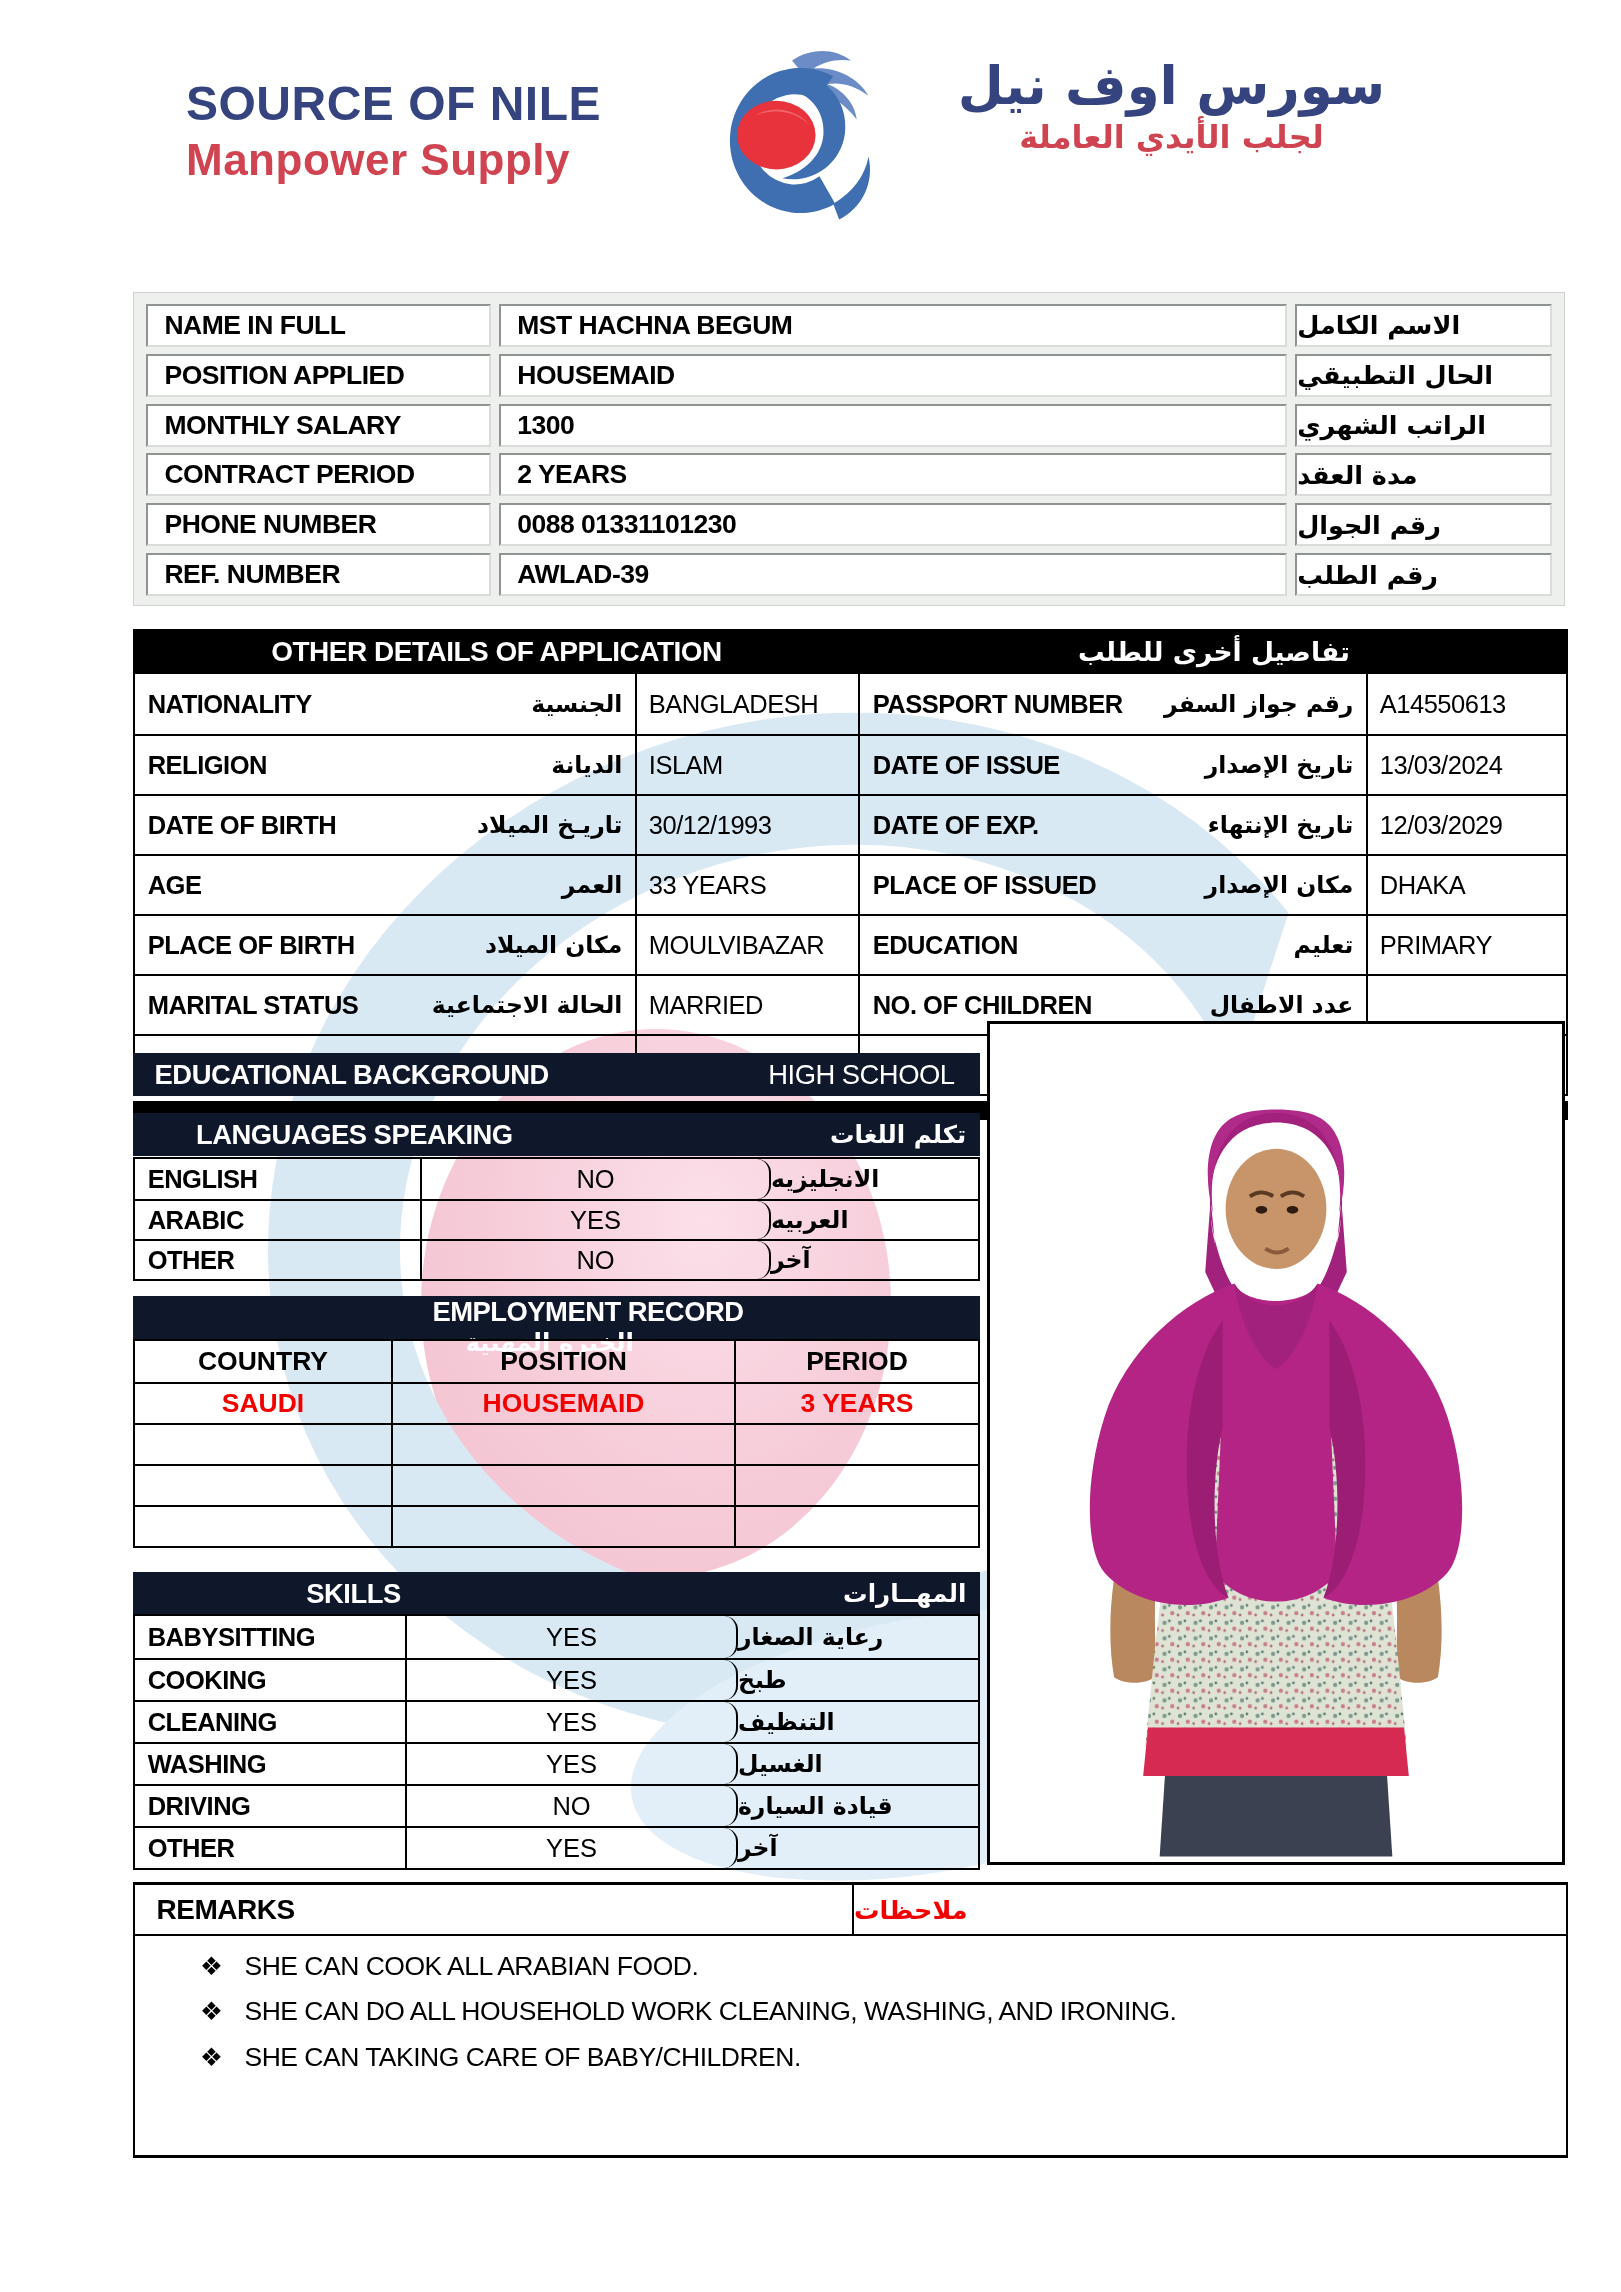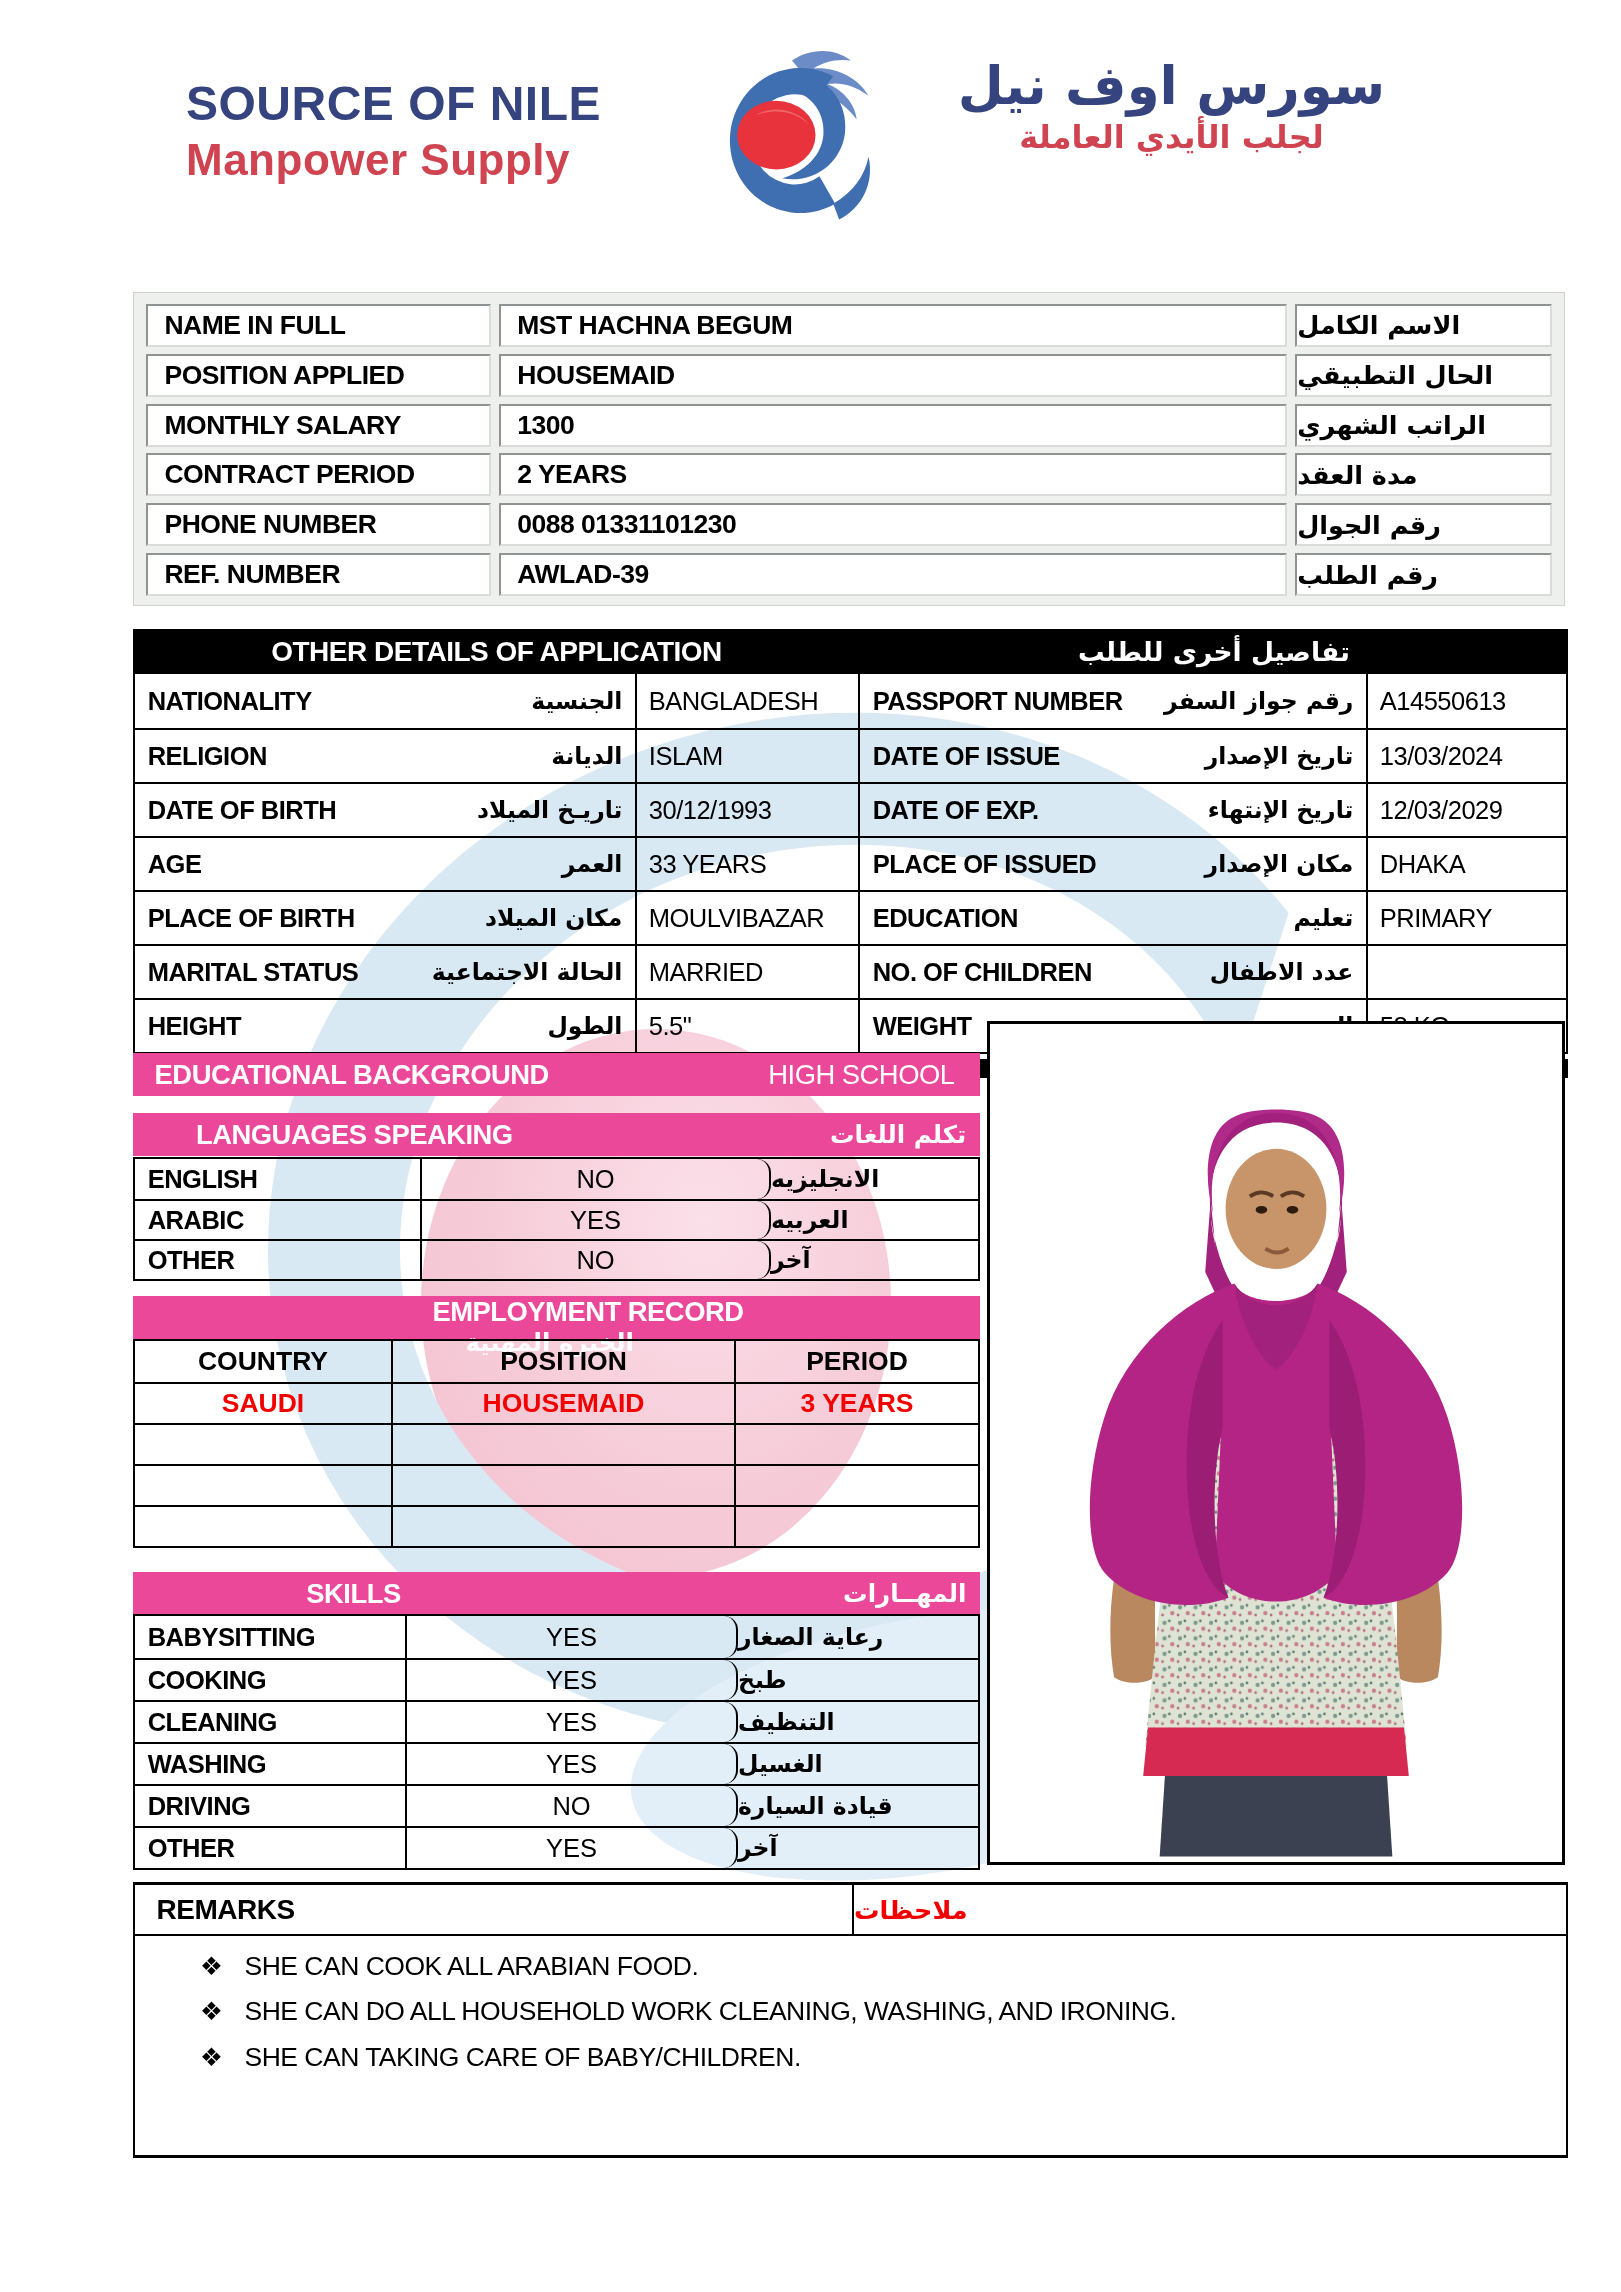--- a/index.html
+++ b/index.html
@@ -60,35 +60,35 @@
   .panel .c-ar    { width:257px; justify-content:flex-end; padding-right:15.7px; font-weight:700; font-size:25.5px; }
 
   
   .t2 { position:absolute; left:133px; top:629px; width:1435px; }
   .t2-head {
     height:45px; background:#000; color:#fff; display:flex; align-items:center;
   }
   .t2-head .h-en { width:727px; text-align:center; font-weight:700; font-size:28px; letter-spacing:-0.5px;}
   .t2-head .h-ar { flex:1; text-align:center; font-weight:700; font-size:26.5px; }
   .t2-grid { border:2.9px solid #000; border-top:none; background:transparent; }
-  .t2-row { display:flex; height:54px; border-top:2px solid #000; }
+  .t2-row { display:flex; height:60px; border-top:2px solid #000; }
   .t2-row:first-child { border-top:none; }
   .t2 .lab { display:flex; justify-content:space-between; align-items:center; padding:0 12.7px; }
   .t2 .lab .en { font-weight:700; font-size:25.5px; letter-spacing:-0.5px; white-space:nowrap;}
   .t2 .lab .a  { font-weight:700; font-size:23.5px; white-space:nowrap;}
   .t2 .val { display:flex; align-items:center; padding-left:11.8px; font-size:25.5px; letter-spacing:-0.5px;}
   .t2 .c1 { width:502px; border-right:2px solid #000; }
   .t2 .c2 { width:223px; border-right:2px solid #000; }
   .t2 .c3 { width:508px; border-right:2px solid #000; }
   .t2 .c4 { flex:1; }
   .t2-bottom { height:19.6px; background:#000; margin-top:4.9px; }
 
   
   .bar {
-    position:absolute; left:133px; width:847px; height:43px; background:#ec4899;
+    position:absolute; left:133px; width:847px; height:43px; background:#0f172a;
     color:#fff; display:flex; align-items:center; justify-content:space-between;
   }
   .bar .b-en { font-weight:700; font-size:27.4px; letter-spacing:-0.5px; }
   .bar .b-ar { font-weight:700; font-size:24.5px; padding-right:13.7px; }
   .ltab { position:absolute; left:133px; width:847px; border:2.9px solid #000; }
   .ltab .row { display:flex; border-top:2px solid #000; }
   .ltab .row:first-child { border-top:none; }
   .ltab .k { font-weight:700; font-size:25.5px; letter-spacing:-0.5px; display:flex; align-items:center; padding-left:12.7px; border-right:2px solid #000;}
   .ltab .v { display:flex; align-items:center; justify-content:center; font-size:25.5px; border-right:2px solid #000;border-radius:14px;}
   .ltab .a { display:flex; align-items:center; justify-content:flex-end; padding-right:12.7px; font-weight:700; font-size:23.5px;}

